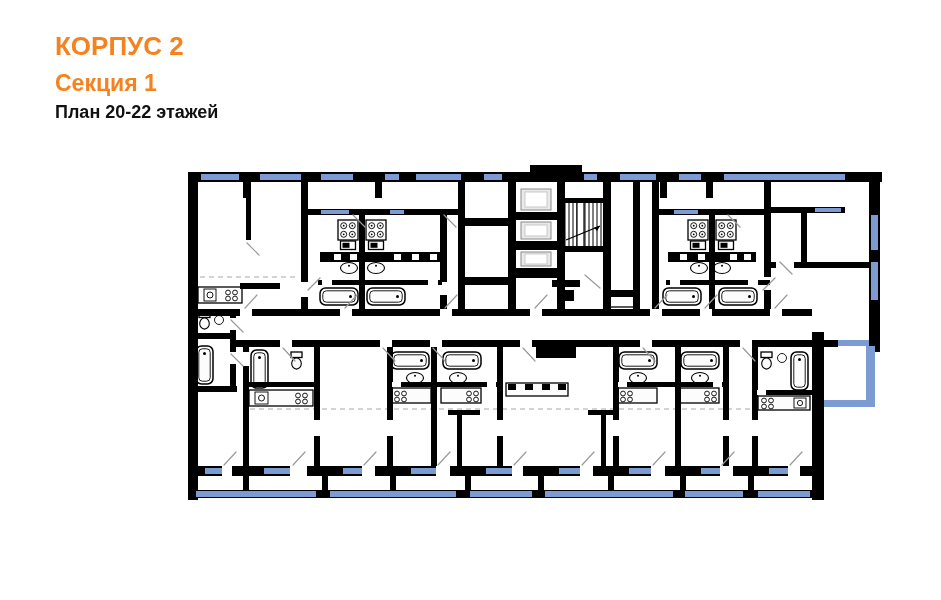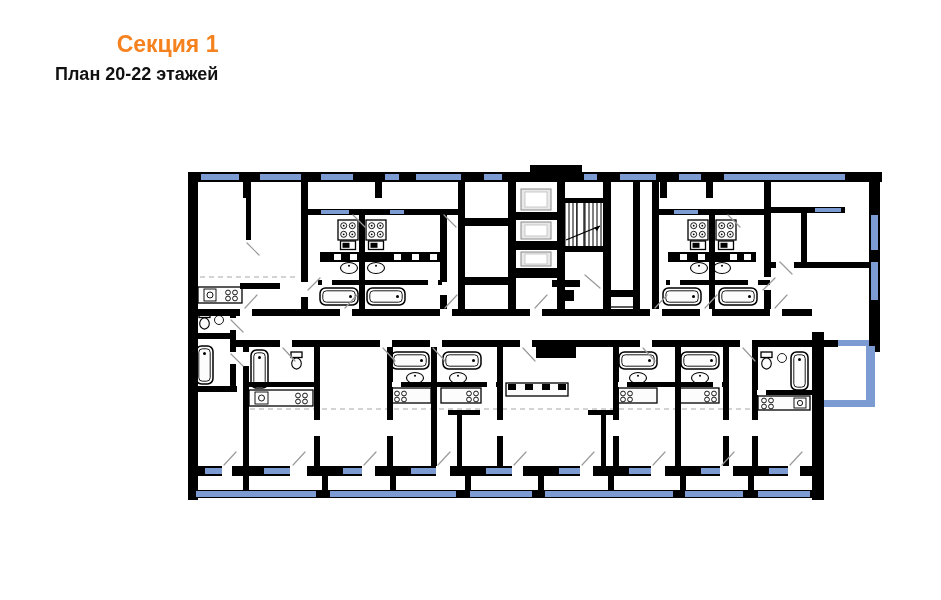--- a/index.html
+++ b/index.html
@@ -7,39 +7,40 @@
     --dash:#A8A8A8; --fixture-fill:#FCFCFC; --elevator-fill:#E9E9E9;
     --text:#111111; --background:#FFFFFF;
   }
   html,body{margin:0;padding:0;}
   body{
     width:941px;height:600px;background:var(--background);
     font-family:"Liberation Sans", sans-serif; position:relative; overflow:hidden;
   }
   .header{position:absolute;left:55px;top:30px;line-height:1.25;}
   .h-building{color:var(--accent);font-size:26px;font-weight:bold;margin:0 0 6px 0;}
-  .h-section{color:var(--accent);font-size:23px;font-weight:bold;margin:0 0 4px 0;text-align:right;}
+  .h-section{color:var(--accent);font-size:23px;font-weight:bold;margin:0 0 4px 0;}
   .h-floors{color:var(--text);font-size:18px;font-weight:bold;margin:0;}
   .plan-wrap{position:absolute;left:0;top:0;}
   .wall{fill:var(--wall);}
   .win{fill:var(--window);}
   .gap{fill:var(--background);}
   .fx{fill:var(--fixture-fill);stroke:var(--wall);stroke-width:1.3;}
   .fx2{fill:none;stroke:var(--wall);stroke-width:0.9;}
   .blk{fill:var(--wall);}
   .swing{stroke:var(--swing);stroke-width:1.2;fill:none;stroke-linecap:round;}
   .dash{stroke:var(--dash);stroke-width:1;fill:none;stroke-dasharray:5 4;}
   .tread{stroke:var(--wall);stroke-width:1;}
   .elev{fill:var(--elevator-fill);stroke:#8A8A8A;stroke-width:1;}
   .elevin{fill:#ffffff;stroke:#BDBDBD;stroke-width:0.8;}
 </style>
 </head>
 <body>
 
 <div class="header">
+  <p class="h-building">КОРПУС 2</p>
   <p class="h-section">Секция 1</p>
   <p class="h-floors">План 20-22 этажей</p>
 </div>
 
 <div class="plan-wrap">
 <svg width="941" height="600" viewBox="0 0 941 600">
 <defs>
   <g id="stove">
     <rect x="0" y="0" width="20" height="20" class="fx"></rect>
     <circle cx="5.7" cy="5.7" r="3" class="fx2"></circle>

